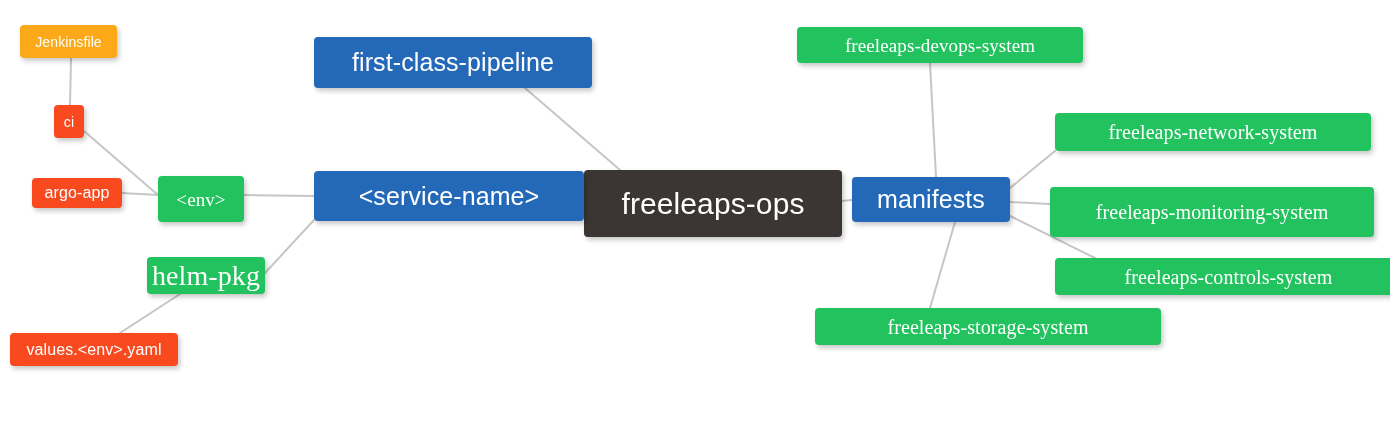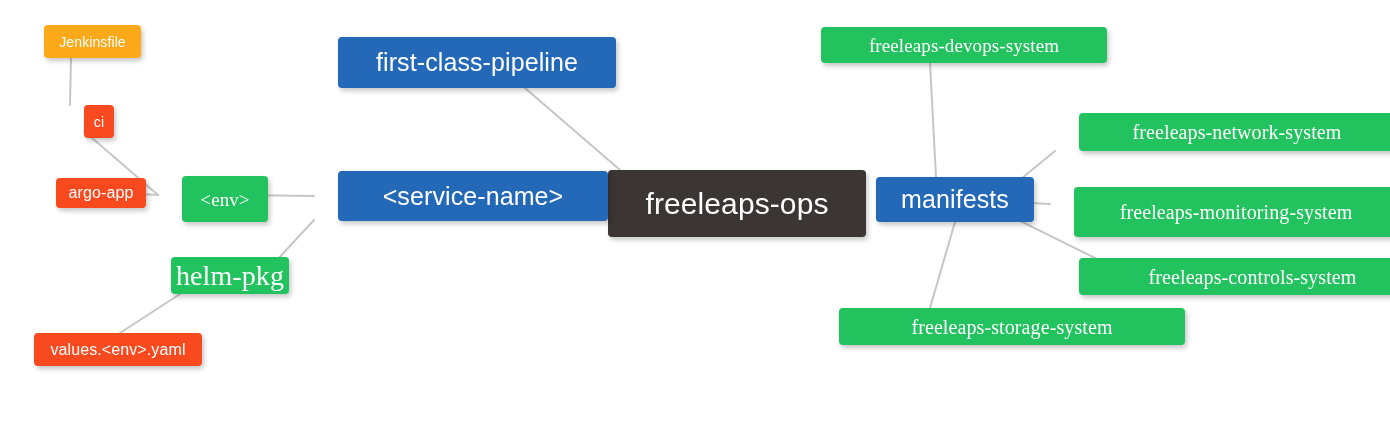--- a/index.html
+++ b/index.html
@@ -33,21 +33,20 @@
     display: flex;
     align-items: center;
     justify-content: center;
     color: #ffffff;
     border-radius: 4px;
     white-space: nowrap;
     line-height: 1;
     letter-spacing: 0.1px;
     box-shadow: 2px 3px 5px rgba(0,0,0,0.22);
     text-rendering: optimizeLegibility;
-    margin-left: 24px;
   }
   .n-root      { background: #3b3633; }
   .n-blue      { background: #2468b8; }
   .n-green     { background: #22c35e; font-family: Liberation Serif, serif; }
   .n-orange    { background: #fba919; }
   .n-red       { background: #f9491f; }
 </style>
 </head>
 <body>
 
@@ -74,17 +73,17 @@
       <div class="node n-blue" style="left: 314px; top: 37px; width: 278px; height: 51px; font-size: 25px;">first-class-pipeline</div>
       <div class="node n-blue" style="left: 852px; top: 177px; width: 158px; height: 45px; font-size: 25px;">manifests</div>
       <div class="node n-green" style="left: 158px; top: 176px; width: 86px; height: 46px; font-size: 19px;">&lt;env&gt;</div>
       <div class="node n-green" style="left: 147px; top: 257px; width: 118px; height: 37px; font-size: 28px;">helm-pkg</div>
       <div class="node n-green" style="left: 797px; top: 27px; width: 286px; height: 36px; font-size: 19px;">freeleaps-devops-system</div>
       <div class="node n-green" style="left: 1055px; top: 113px; width: 316px; height: 38px; font-size: 20px;">freeleaps-network-system</div>
       <div class="node n-green" style="left: 1050px; top: 187px; width: 324px; height: 50px; font-size: 20px;">freeleaps-monitoring-system</div>
       <div class="node n-green" style="left: 1055px; top: 258px; width: 347px; height: 37px; font-size: 20px;">freeleaps-controls-system</div>
       <div class="node n-green" style="left: 815px; top: 308px; width: 346px; height: 37px; font-size: 20px;">freeleaps-storage-system</div>
       <div class="node n-orange" style="left: 20px; top: 25px; width: 97px; height: 33px; font-size: 14px;">Jenkinsfile</div>
-      <div class="node n-red" style="left: 60px; top: 105px; width: 30px; height: 33px; font-size: 14px;">ci</div>
+      <div class="node n-red" style="left: 54px; top: 105px; width: 30px; height: 33px; font-size: 14px;">ci</div>
       <div class="node n-red" style="left: 32px; top: 178px; width: 90px; height: 30px; font-size: 16px;">argo-app</div>
       <div class="node n-red" style="left: 10px; top: 333px; width: 168px; height: 33px; font-size: 16px;">values.&lt;env&gt;.yaml</div>
     </div>
 </div>
 
 </body></html>

